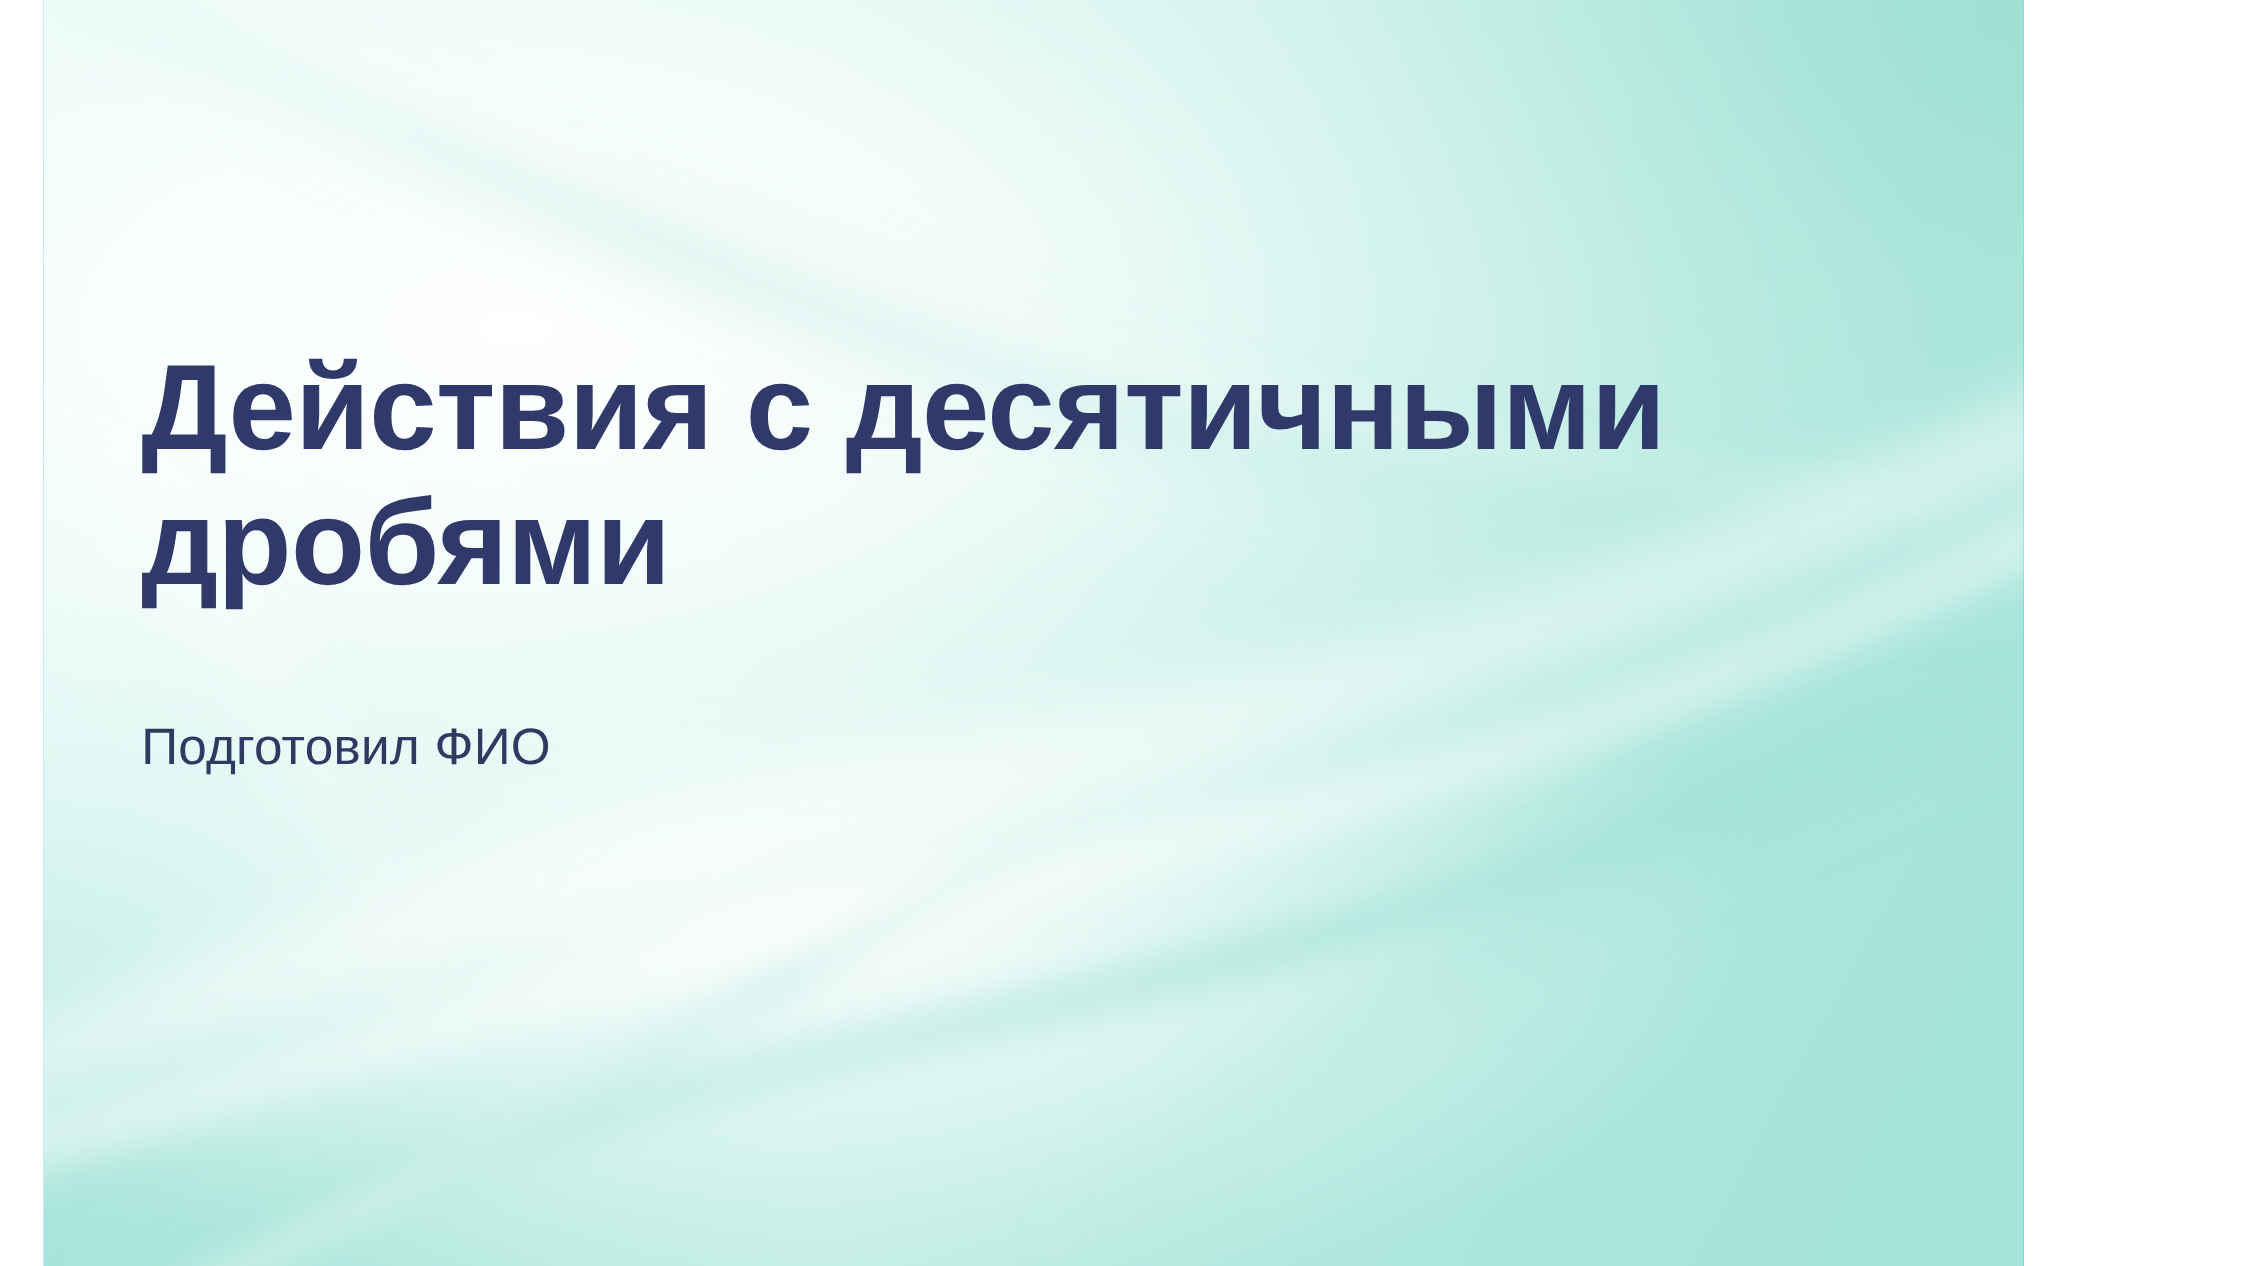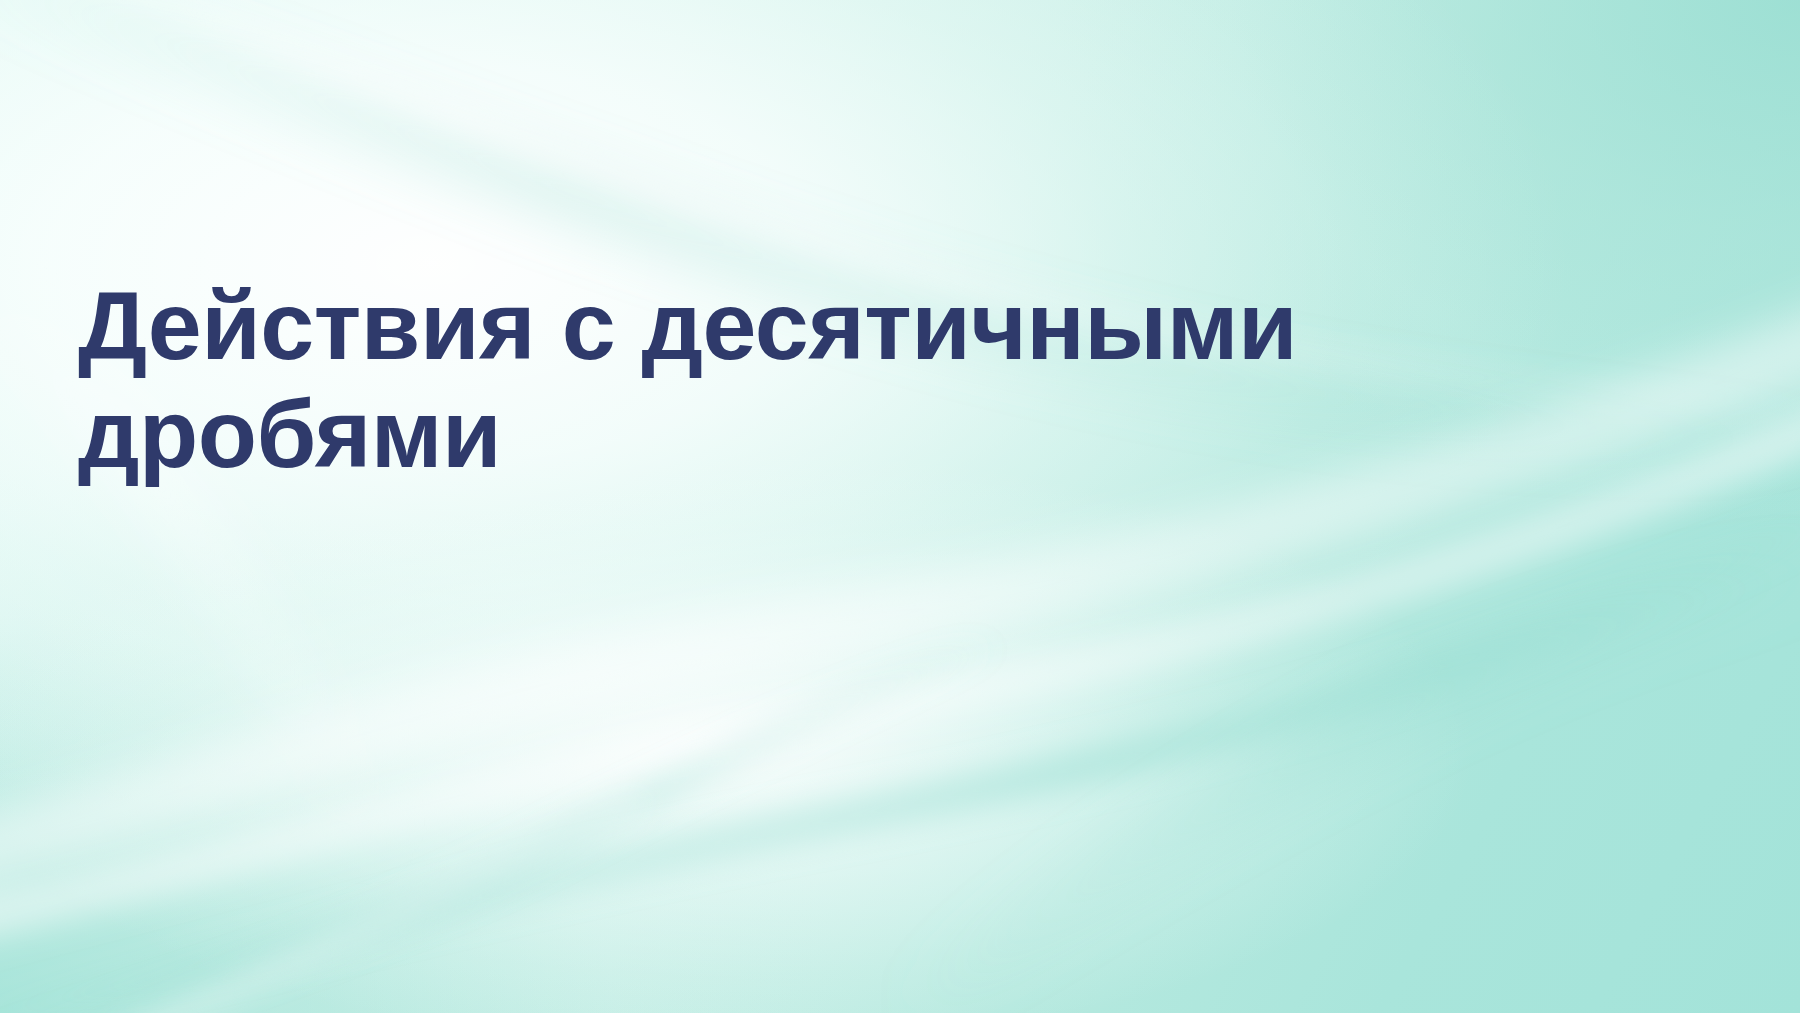--- a/index.html
+++ b/index.html
@@ -6,24 +6,25 @@
     margin: 0;
     padding: 0;
     background: #ffffff;
   }
   body {
     font-family: "Liberation Sans", sans-serif;
   }
 
   #slide {
     position: relative;
-    width: 1800px;
+    width: 1584px;
     height: 1013px;
     overflow: hidden;
     background: #0ea5e9;
+    margin-left: 35px;
   }
 
   
   .bg-layer {
     position: absolute;
     inset: 0;
     width: 100%;
     height: 100%;
     pointer-events: none;
   }
@@ -171,15 +172,16 @@
       <path d="M 120 1040 C 300 960, 470 880, 640 800" fill="none" stroke="url(#waveWhite)" stroke-width="18" filter="url(#softBlurB)"></path>
 
       <path d="M 1860 560 C 1660 600, 1480 660, 1300 760 C 1160 838, 1040 910, 900 1020" fill="none" stroke="url(#waveMint2)" stroke-width="26" filter="url(#softBlurC)"></path>
 
       <path d="M -40 300 C 60 360, 130 440, 200 540 C 270 640, 330 740, 380 860" fill="none" stroke="url(#waveWhite)" stroke-width="30" filter="url(#softBlurC)"></path>
     </svg>
   </div>
 
   <div class="content">
     <h1 class="slide-title">Действия с десятичными дробями</h1>
+    <p class="slide-subtitle">Подготовил ФИО</p>
   </div>
 
 </div>
 
 </body></html>

